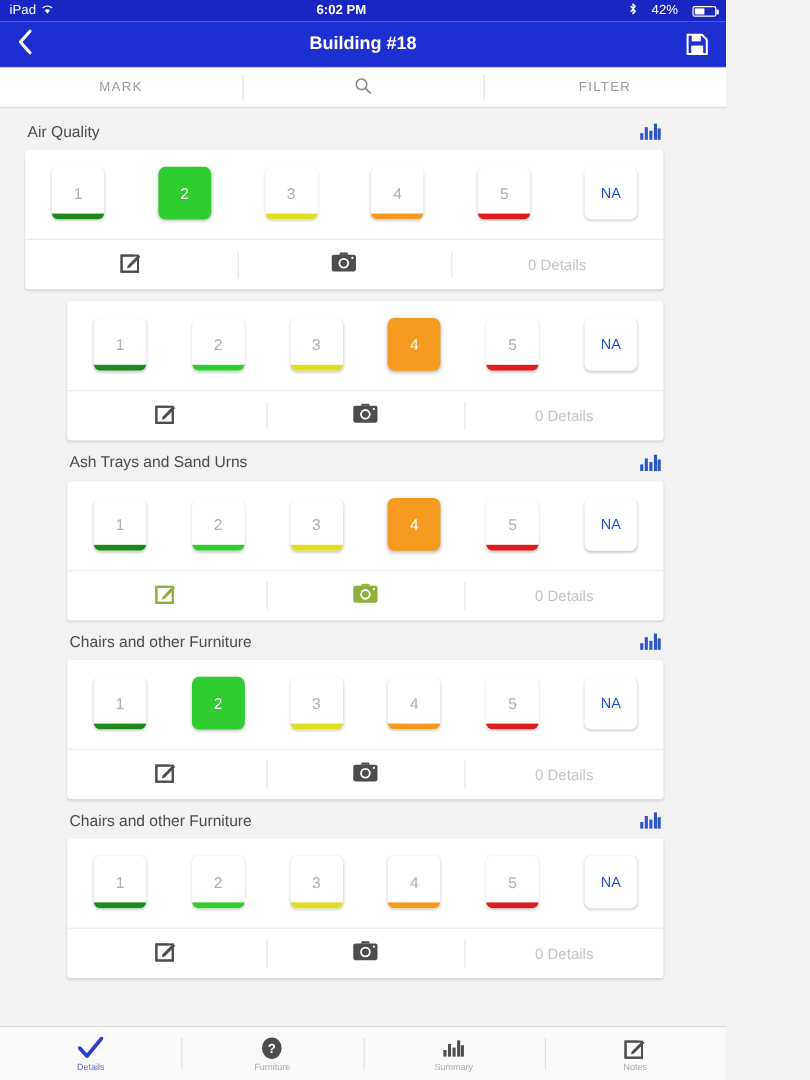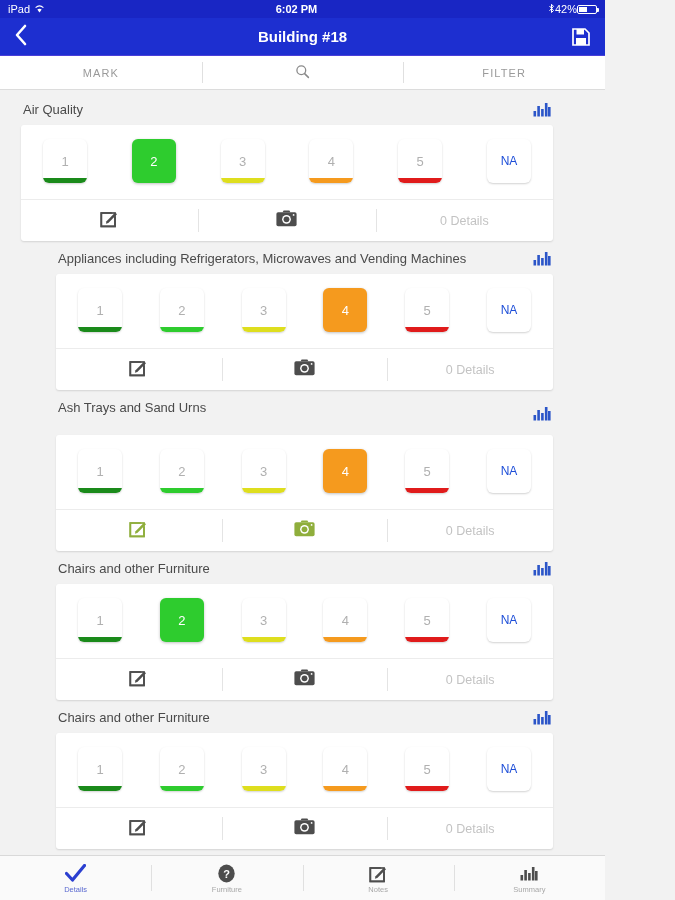--- a/index.html
+++ b/index.html
@@ -24,21 +24,21 @@
     background: #1926c4;
     color: #ffffff;
     display: flex;
     align-items: center;
     padding: 0 8px;
     font-size: 11px;
     flex: 0 0 auto;
   }
   .sb-left { display: flex; align-items: center; gap: 4px; }
   .sb-center { flex: 1; text-align: center; font-size: 11px; font-weight: bold; }
-  .sb-right { display: flex; align-items: center; gap: 0; }
+  .sb-right { display: flex; align-items: center; gap: 12px; }
   .battery-shell {
     width: 20px; height: 9px;
     border: 1px solid #ffffff;
     border-radius: 2px;
     position: relative;
     display: inline-block;
   }
   .battery-shell::after {
     content: "";
     position: absolute;
@@ -345,32 +345,20 @@
         <circle cx="17.6" cy="4.9" r="0.9" fill="#ffffff"></circle>
       </svg></span>
             </div>
             <div class="action">
               <span class="details-text">0 Details</span>
             </div>
           </div>
         </div>
       </div>
       <div class="card-block">
-        <div class="card-head">
-          <div class="card-title" style="margin-bottom: 0px;">Appliances including Refrigerators, Microwaves and Vending Machines</div>
-          <div class="chart-icon">
-            <svg width="18" height="15" viewBox="0 0 18 15">
-        <rect x="0.5" y="9" width="2.6" height="5.5" fill="#2b55c8"></rect>
-        <rect x="4.3" y="4" width="2.6" height="10.5" fill="#2b55c8"></rect>
-        <rect x="8.1" y="7" width="2.6" height="7.5" fill="#2b55c8"></rect>
-        <rect x="11.9" y="1" width="2.6" height="13.5" fill="#2b55c8"></rect>
-        <rect x="15.0" y="5" width="2.6" height="9.5" fill="#2b55c8"></rect>
-      </svg>
-          </div>
-        </div>
         <div class="card">
           <div class="ratings-row">
             <div class="rating-btn">
               <span>1</span>
               <span class="bar" style="background: rgb(26, 138, 26);"></span>
             </div>
             <div class="rating-btn">
               <span>2</span>
               <span class="bar" style="background: rgb(46, 204, 46);"></span>
             </div>
@@ -408,21 +396,21 @@
       </svg></span>
             </div>
             <div class="action">
               <span class="details-text">0 Details</span>
             </div>
           </div>
         </div>
       </div>
       <div class="card-block">
         <div class="card-head">
-          <div class="card-title" style="margin-bottom: 12px;">Ash Trays and Sand Urns</div>
+          <div class="card-title" style="margin-bottom: 1px;">Ash Trays and Sand Urns</div>
           <div class="chart-icon">
             <svg width="18" height="15" viewBox="0 0 18 15">
         <rect x="0.5" y="9" width="2.6" height="5.5" fill="#2b55c8"></rect>
         <rect x="4.3" y="4" width="2.6" height="10.5" fill="#2b55c8"></rect>
         <rect x="8.1" y="7" width="2.6" height="7.5" fill="#2b55c8"></rect>
         <rect x="11.9" y="1" width="2.6" height="13.5" fill="#2b55c8"></rect>
         <rect x="15.0" y="5" width="2.6" height="9.5" fill="#2b55c8"></rect>
       </svg>
           </div>
         </div>
@@ -615,36 +603,36 @@
         <div class="tab-icon">
           <svg width="19" height="19" viewBox="0 0 19 19">
         <ellipse cx="9.5" cy="9.5" rx="8.2" ry="9" fill="#4d4d4d"></ellipse>
         <text x="9.5" y="13.6" font-size="11" font-weight="bold" fill="#ffffff" text-anchor="middle" font-family="Liberation Sans, sans-serif">?</text>
       </svg>
         </div>
         <div class="tab-label">Furniture</div>
       </div>
       <div class="tab">
         <div class="tab-icon">
-          <svg width="19" height="19" viewBox="0 0 19 19">
-        <path d="M1.3 4 H11 M1.3 4 V17.4 H15 V8.4" stroke="#4d4d4d" stroke-width="1.7" fill="none" stroke-linecap="square"></path>
-        <path d="M1.3 4 H11 L1.3 4 Z" fill="none"></path>
-        <rect x="1.3" y="4" width="13.7" height="13.4" fill="none" stroke="#4d4d4d" stroke-width="1.7"></rect>
-        <path d="M6.5 12.3 L15.2 3.4 L17.0 5.2 L8.3 14.0 L5.9 14.7 Z" fill="#4d4d4d"></path>
-      </svg>
-        </div>
-        <div class="tab-label">Notes</div>
-      </div>
-      <div class="tab">
-        <div class="tab-icon">
           <svg width="18" height="15" viewBox="0 0 18 15">
         <rect x="0.5" y="9" width="2.6" height="5.5" fill="#4d4d4d"></rect>
         <rect x="4.3" y="4" width="2.6" height="10.5" fill="#4d4d4d"></rect>
         <rect x="8.1" y="7" width="2.6" height="7.5" fill="#4d4d4d"></rect>
         <rect x="11.9" y="1" width="2.6" height="13.5" fill="#4d4d4d"></rect>
         <rect x="15.0" y="5" width="2.6" height="9.5" fill="#4d4d4d"></rect>
       </svg>
         </div>
         <div class="tab-label">Summary</div>
       </div>
+      <div class="tab">
+        <div class="tab-icon">
+          <svg width="19" height="19" viewBox="0 0 19 19">
+        <path d="M1.3 4 H11 M1.3 4 V17.4 H15 V8.4" stroke="#4d4d4d" stroke-width="1.7" fill="none" stroke-linecap="square"></path>
+        <path d="M1.3 4 H11 L1.3 4 Z" fill="none"></path>
+        <rect x="1.3" y="4" width="13.7" height="13.4" fill="none" stroke="#4d4d4d" stroke-width="1.7"></rect>
+        <path d="M6.5 12.3 L15.2 3.4 L17.0 5.2 L8.3 14.0 L5.9 14.7 Z" fill="#4d4d4d"></path>
+      </svg>
+        </div>
+        <div class="tab-label">Notes</div>
+      </div>
     </div>
 
 </div>
 
 </body></html>

